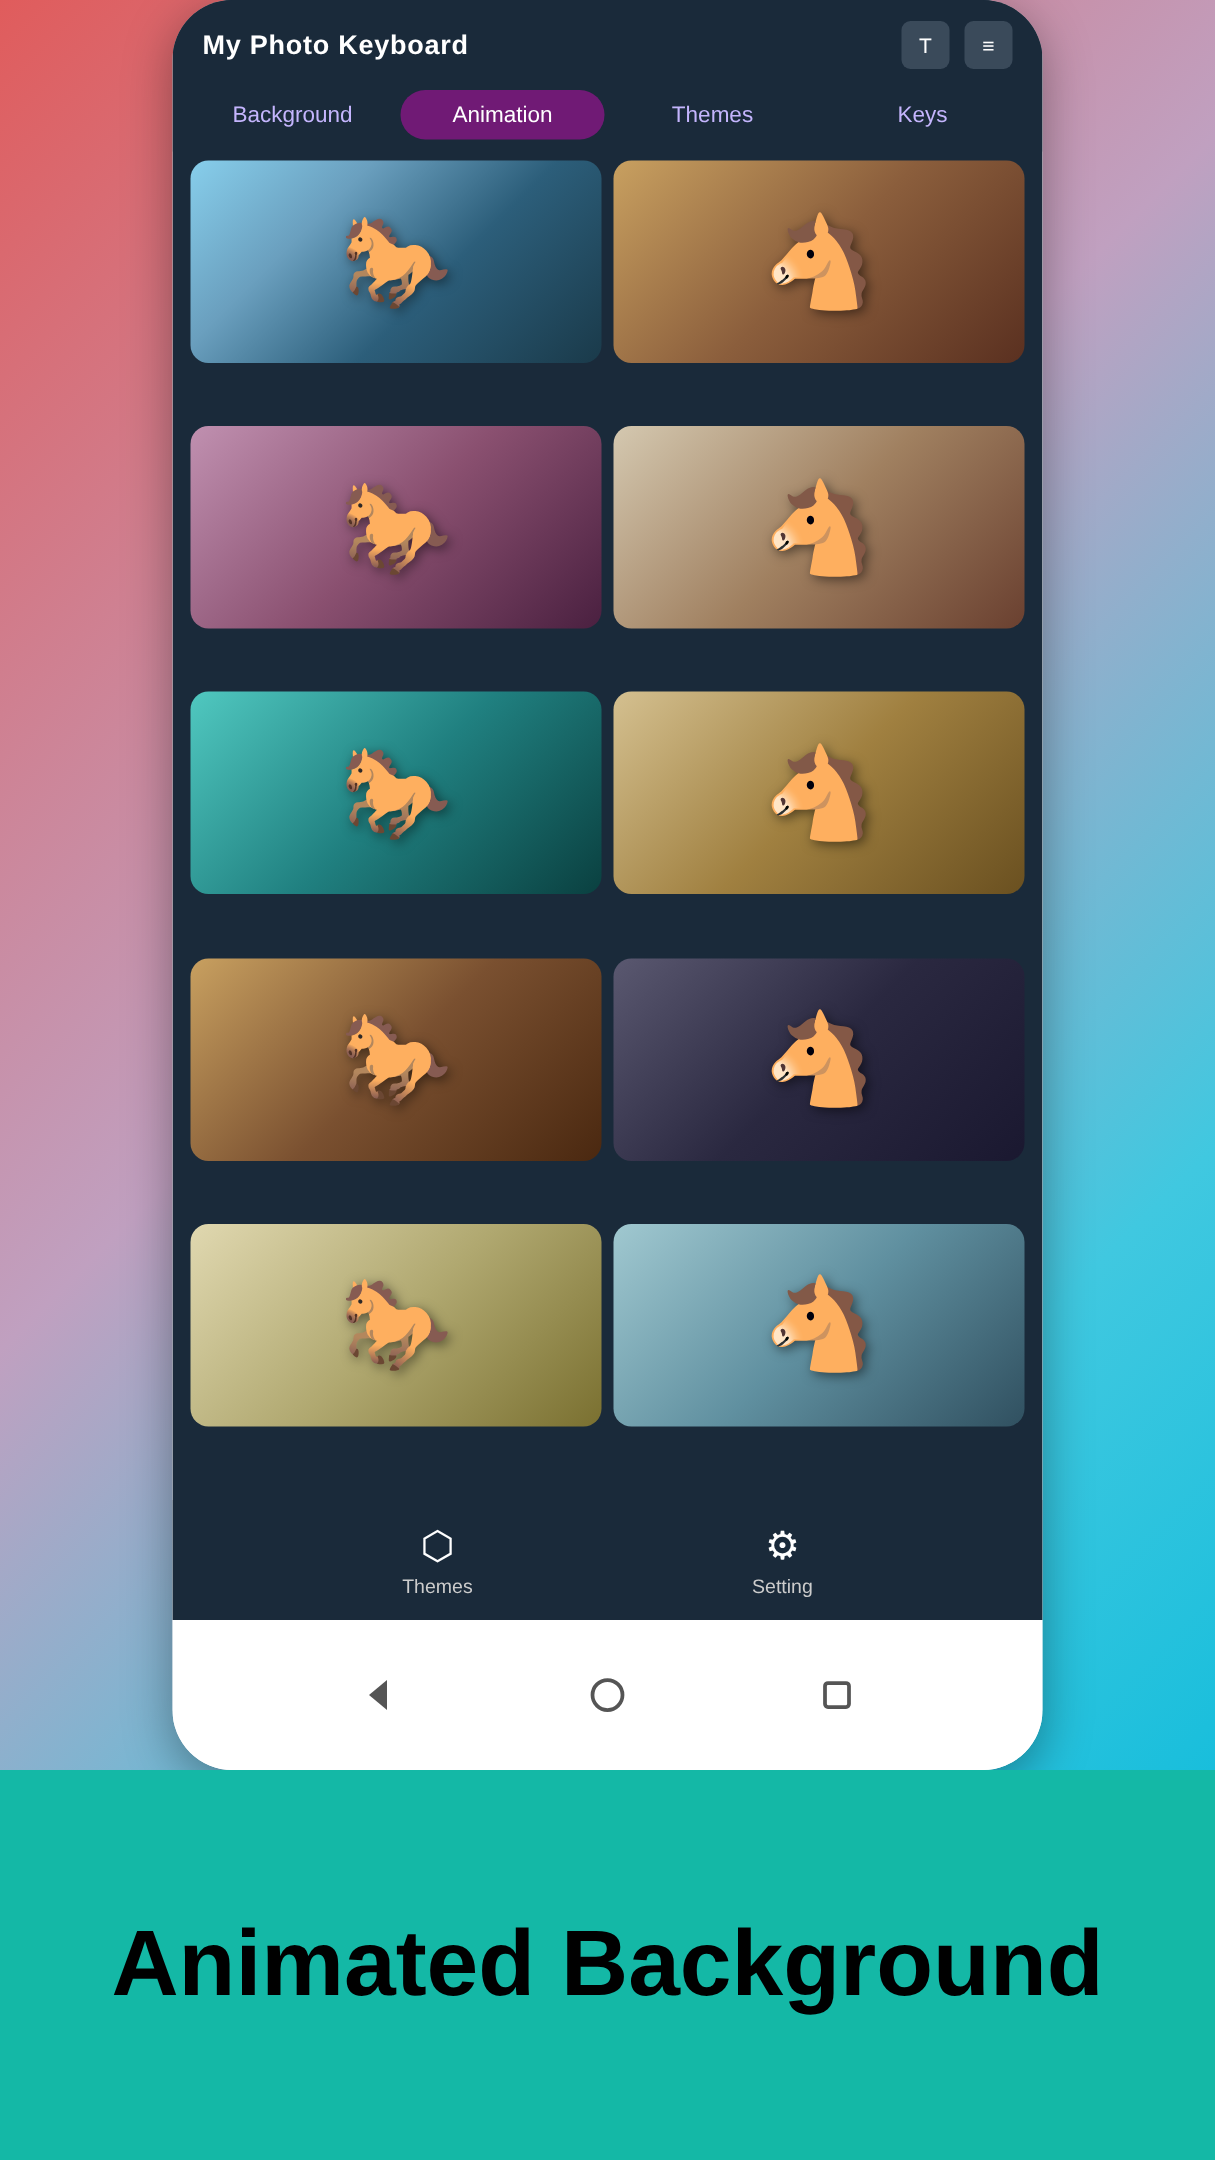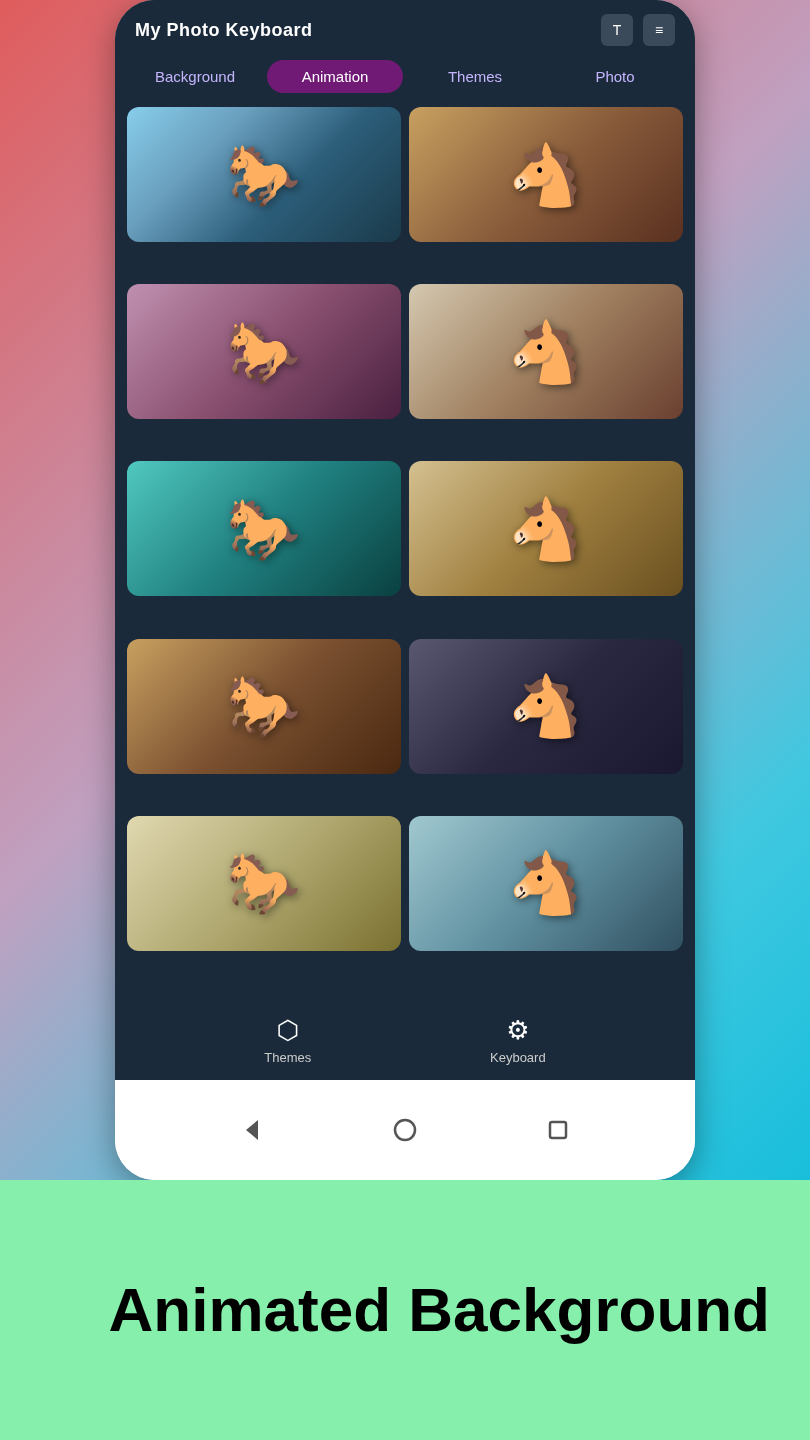--- a/index.html
+++ b/index.html
@@ -308,25 +308,25 @@
       cursor: pointer;
     }
 
     
     .bottom-text-area {
       position: absolute;
       bottom: 0;
       left: 0;
       right: 0;
       height: 260px;
-      background: #86efac;
-      display: flex;
-      align-items: center;
-      justify-content: flex-end;
-      padding: 40px 40px;
+      background: #14b8a6;
+      display: flex;
+      align-items: center;
+      justify-content: center;
+      padding: 40px 60px;
     }
 
     .bottom-text {
       font-size: 62px;
       font-weight: 900;
       color: #000;
       font-family: Arial Black, Arial, sans-serif;
       line-height: 1.1;
     }
 
@@ -343,21 +343,21 @@
       <div class="top-bar-icons">
         <div class="top-icon">T</div>
         <div class="top-icon">≡</div>
       </div>
     </div>
 
     <div class="nav-tabs">
       <div class="nav-tab">Background</div>
       <div class="nav-tab active">Animation</div>
       <div class="nav-tab">Themes</div>
-      <div class="nav-tab">Photo</div>
+      <div class="nav-tab">Keys</div>
     </div>
 
     <div class="grid-container">
       <div class="grid-item horse-1"></div>
       <div class="grid-item horse-2"></div>
       <div class="grid-item horse-3"></div>
       <div class="grid-item horse-4"></div>
       <div class="grid-item horse-5"></div>
       <div class="grid-item horse-6"></div>
       <div class="grid-item horse-7"></div>
@@ -366,21 +366,21 @@
       <div class="grid-item horse-10"></div>
     </div>
 
     <div class="bottom-nav">
       <div class="bottom-nav-item">
         <span class="bottom-nav-icon">⬡</span>
         <span class="bottom-nav-label">Themes</span>
       </div>
       <div class="bottom-nav-item">
         <span class="bottom-nav-icon">⚙</span>
-        <span class="bottom-nav-label">Keyboard</span>
+        <span class="bottom-nav-label">Setting</span>
       </div>
     </div>
 
   </div>
 
   <div class="android-nav">
     <div class="android-btn">
       <svg width="28" height="28" viewBox="0 0 28 28">
           <polygon points="20,4 8,14 20,24" fill="#555"></polygon>
         </svg>

